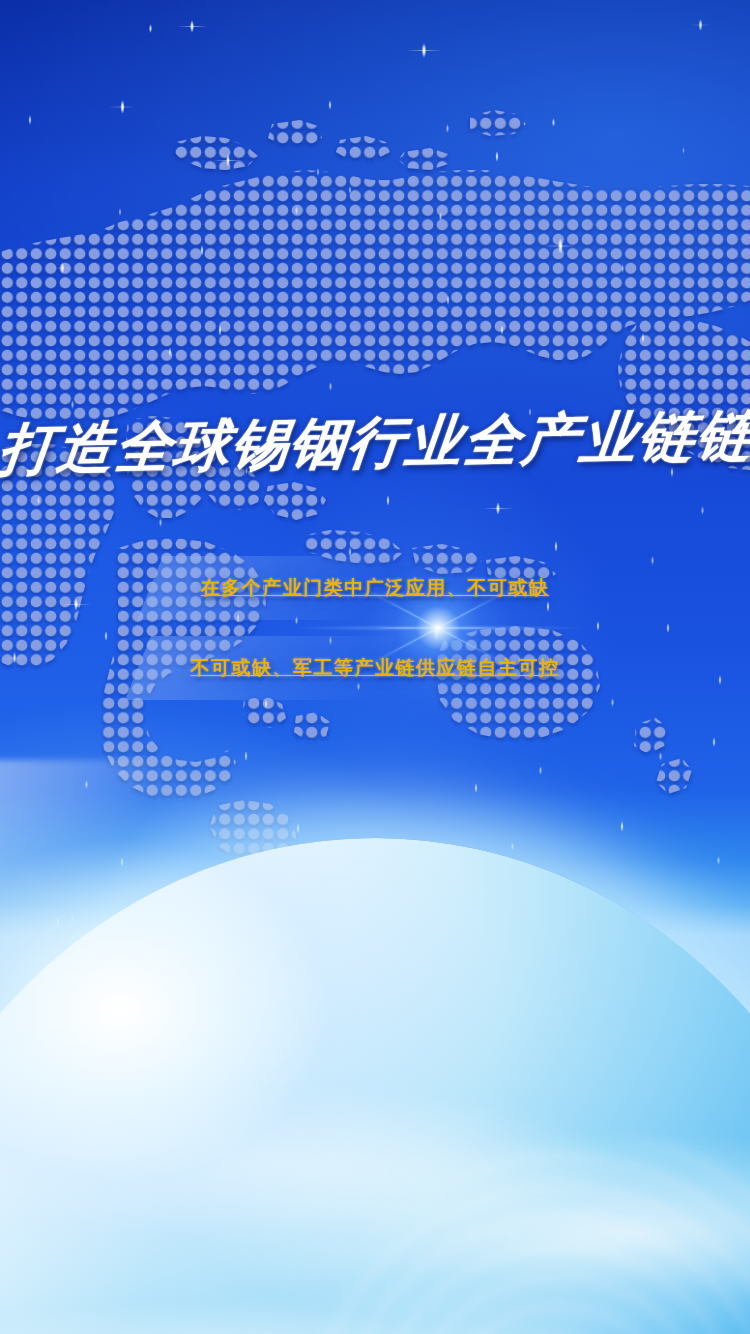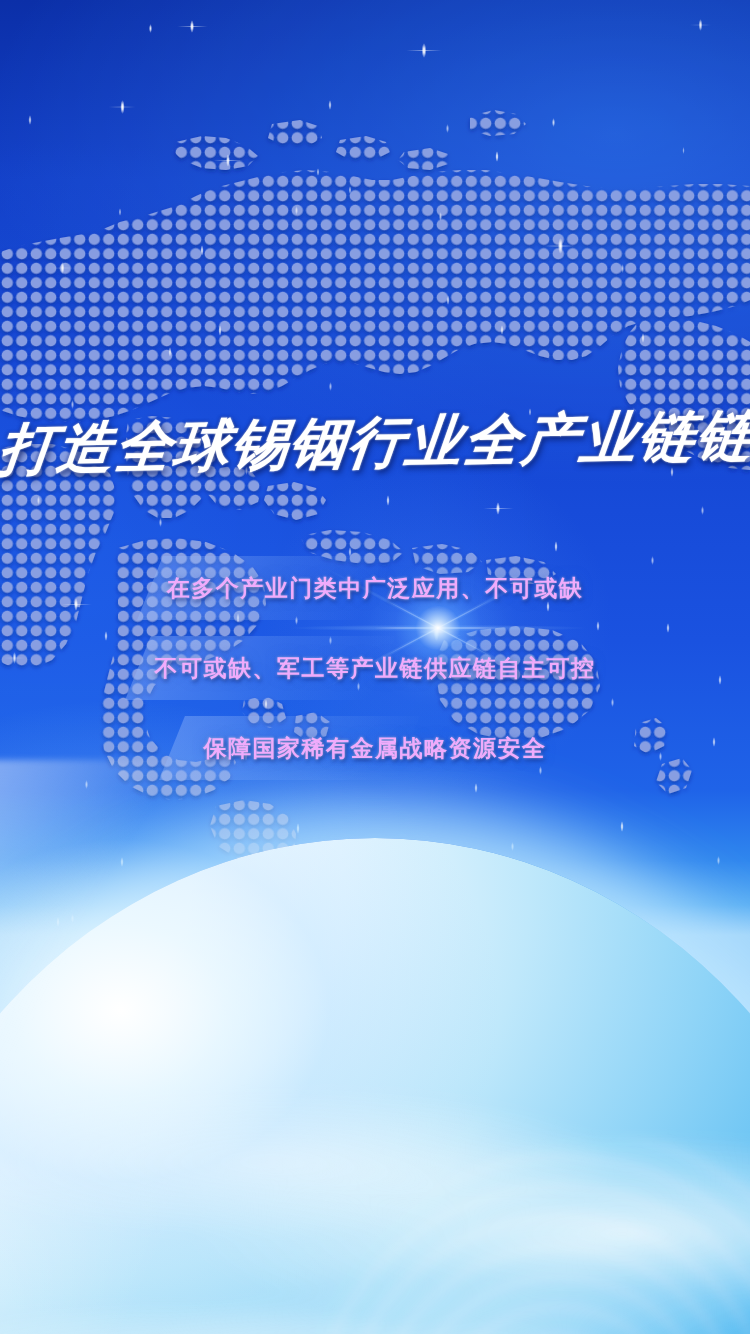--- a/index.html
+++ b/index.html
@@ -200,29 +200,30 @@
   }
   .sub .banner{
     position:absolute;
     top:0;height:64px;
     background:linear-gradient(100deg, rgba(150,185,250,.40) 0%, rgba(120,165,245,.22) 55%, rgba(110,160,245,0) 100%);
     transform:skewX(-22deg);
     pointer-events:none;
   }
   .sub .txt{
     position:relative;
-    color:#f0abfc;
-    font-size:23px;
+    color:#eab308;
+    font-size:19px;
     font-weight:700;
     letter-spacing:1.5px;
     white-space:nowrap;
     text-shadow:
       0 0 3px rgba(255,255,255,.55),
       1px 2px 4px rgba(8,30,110,.80),
       0 0 12px rgba(40,90,210,.55);
+    text-decoration: underline;
   }
 
   #sub1{left:0;top:556px;width:750px;justify-content:center;}
   #sub1 .banner{left:150px;width:230px;}
   #sub2{left:0;top:636px;width:750px;justify-content:center;}
   #sub2 .banner{left:138px;width:245px;}
   #sub3{left:0;top:716px;width:750px;justify-content:center;}
   #sub3 .banner{left:172px;width:235px;}
 </style>
 </head>
@@ -431,18 +432,14 @@
   </div>
 
   <div class="sub" id="sub1">
     <span class="banner"></span>
     <span class="txt">在多个产业门类中广泛应用、不可或缺</span>
   </div>
   <div class="sub" id="sub2">
     <span class="banner"></span>
     <span class="txt">不可或缺、军工等产业链供应链自主可控</span>
   </div>
-  <div class="sub" id="sub3">
-    <span class="banner"></span>
-    <span class="txt">保障国家稀有金属战略资源安全</span>
-  </div>
 
 </div>
 
 </body></html>

